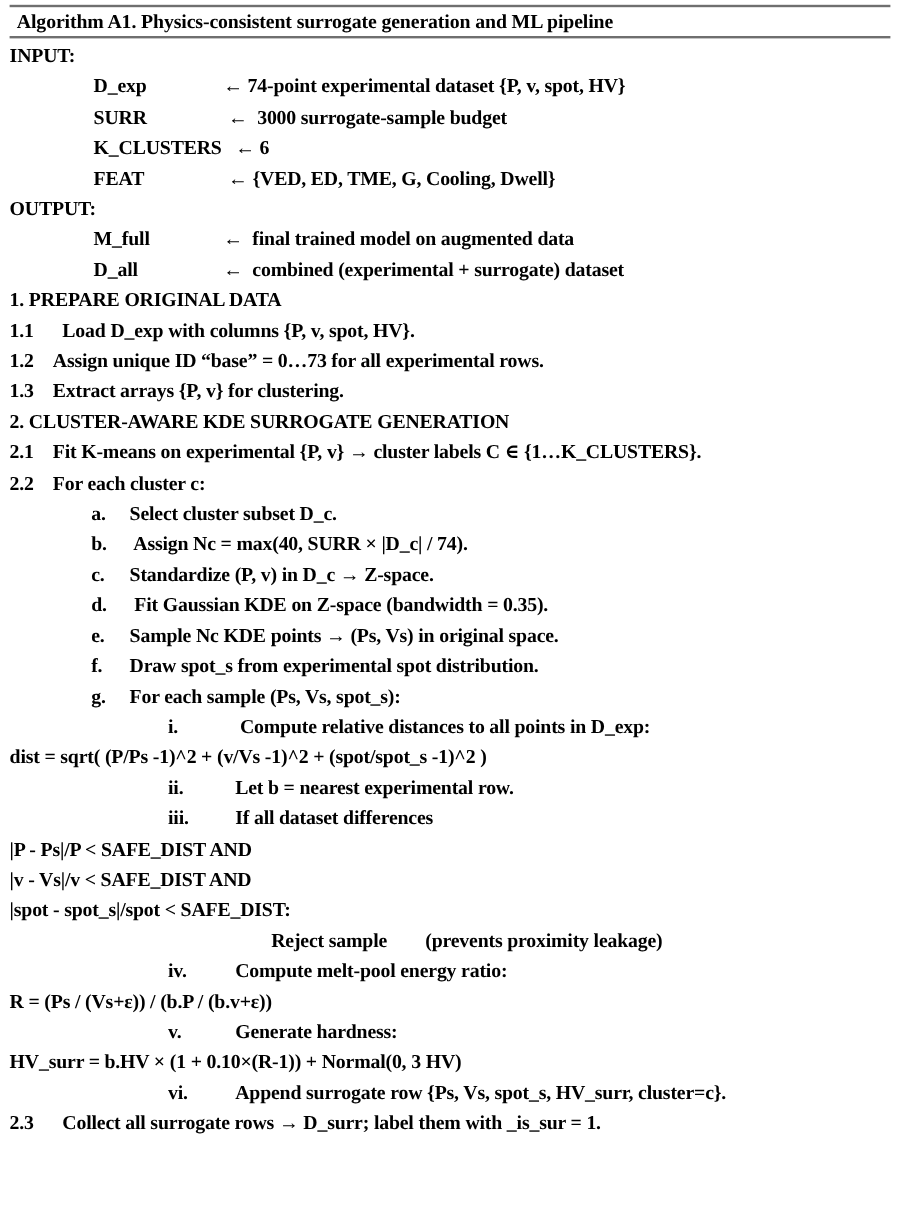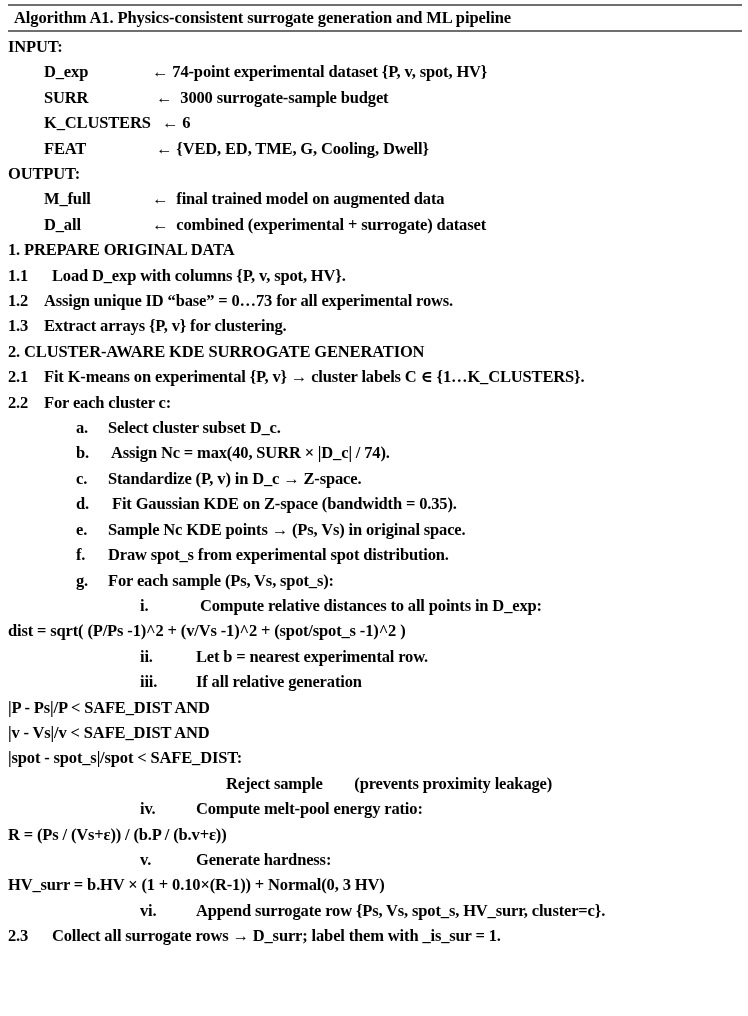--- a/index.html
+++ b/index.html
@@ -47,21 +47,21 @@
     font-weight: bold;
     font-size: 16.5px;
     line-height: 25.4px;
     white-space: pre;
     letter-spacing: -0.15px;
     padding-left: 8px;
   }
 
   
   .ind-0  { padding-left: 8px; }
-  .ind-1  { padding-left: 44px; }   
+  .ind-1  { padding-left: 44px; margin-left: 34px; }   
   .ind-2  { padding-left: 76px; }   
   .ind-3  { padding-left: 140px; }  
   .ind-4  { }  
   .ind-5  { padding-left: 226px; }  
 
   
   .kv {
     display: flex;
     font-weight: bold;
     font-size: 16.5px;
@@ -194,21 +194,21 @@
       <span class="txt"> Compute relative distances to all points in D_exp:</span>
     </div>
     <div class="line ind-4">dist = sqrt( (P/Ps -1)^2 + (v/Vs -1)^2 + (spot/spot_s -1)^2 )</div>
 
     <div class="li ind-3">
       <span class="marker mk-roman">ii.</span>
       <span class="txt">Let b = nearest experimental row.</span>
     </div>
     <div class="li ind-3">
       <span class="marker mk-roman">iii.</span>
-      <span class="txt">If all relative generation</span>
+      <span class="txt">If all dataset differences</span>
     </div>
 
     <div class="line ind-4">|P - Ps|/P &lt; SAFE_DIST AND</div>
     <div class="line ind-4">|v - Vs|/v &lt; SAFE_DIST AND</div>
     <div class="line ind-4">|spot - spot_s|/spot &lt; SAFE_DIST:</div>
     <div class="line ind-5">Reject sample        (prevents proximity leakage)</div>
 
     <div class="li ind-3">
       <span class="marker mk-roman">iv.</span>
       <span class="txt">Compute melt-pool energy ratio:</span>

